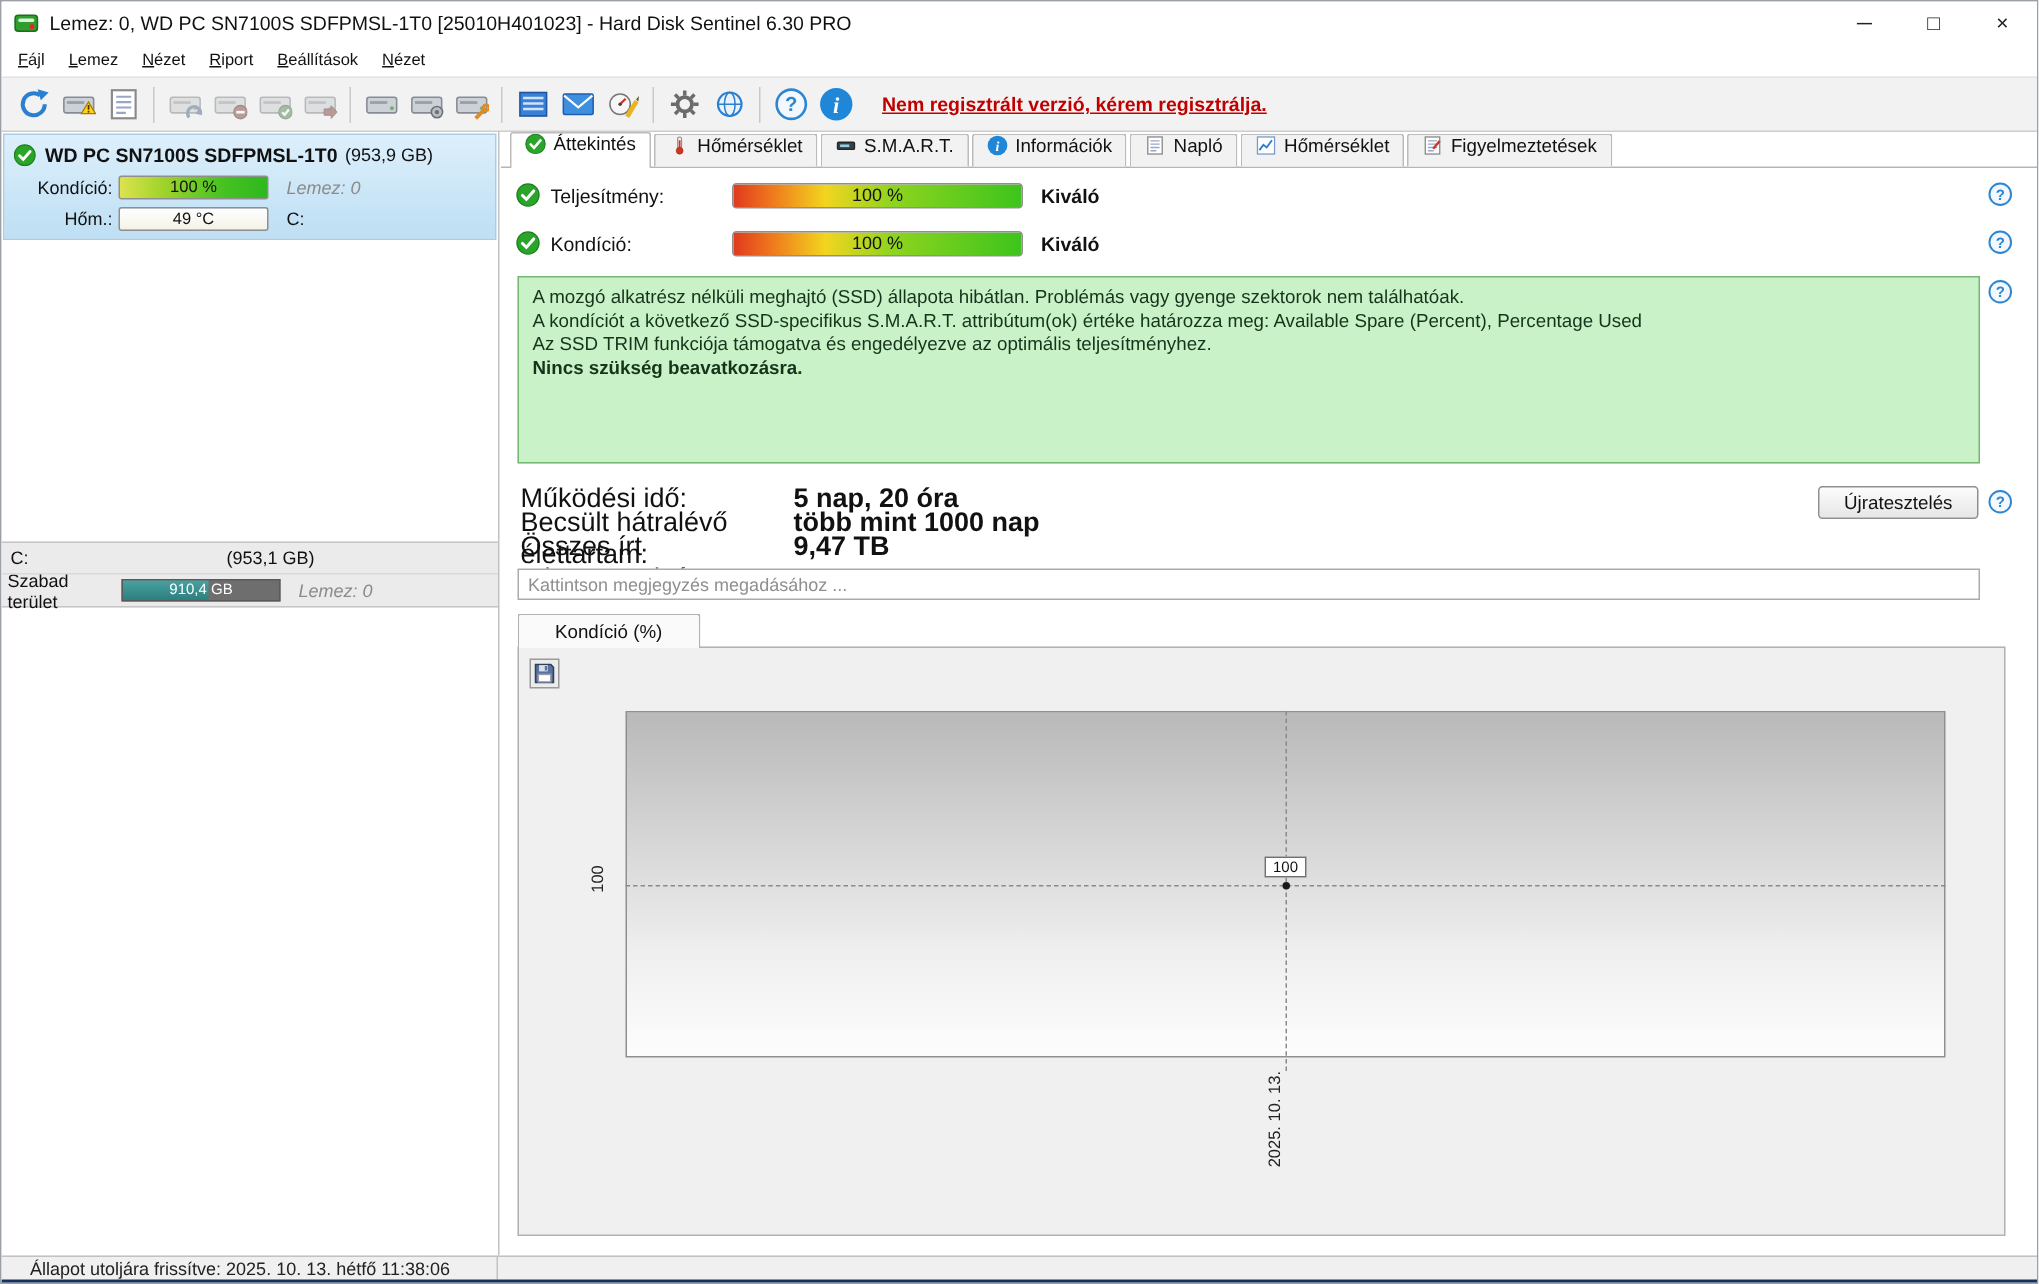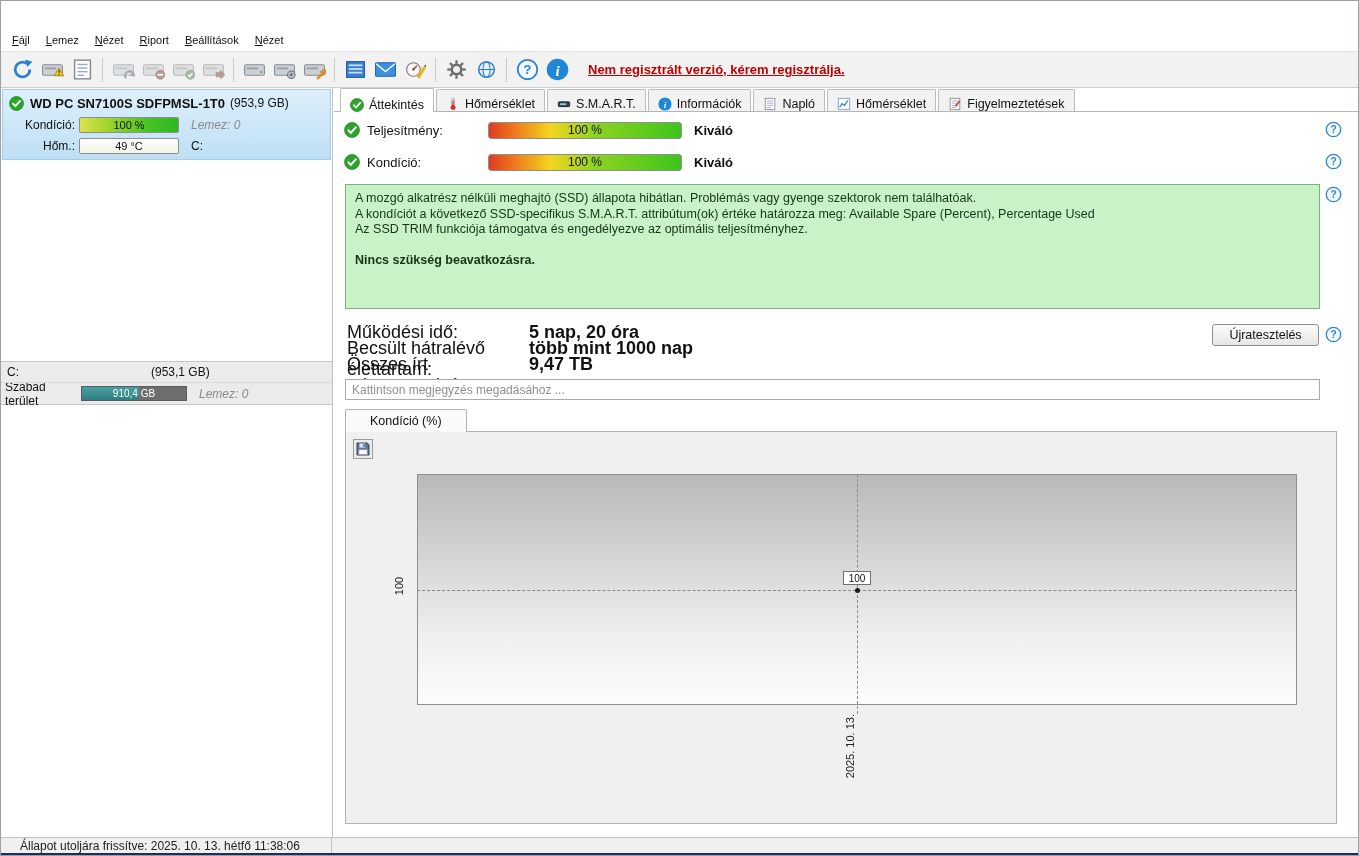--- a/index.html
+++ b/index.html
@@ -42,33 +42,33 @@
 .part-drive{font-size:12px}
 .part-size{position:absolute;left:150px;font-size:12px}
 .part-row2{display:flex;align-items:center;height:21px;padding-left:4px}
 .free-label{font-size:12px;width:74px;flex:none}
 .freebar{position:relative;width:106px;height:15px;background:#6e6e6e;border:1px solid #5a5a5a;flex:none;margin-left:2px}
 .freebar .fill{position:absolute;left:0;top:0;bottom:0;width:55%;background:linear-gradient(#49a0a0,#2d7f7f)}
 .freebar .txt{position:absolute;inset:0;display:flex;align-items:center;justify-content:center;color:#fff;font-weight:normal;font-size:10px}
 
 .main{position:absolute;left:333px;top:87px;width:1026px;height:749px;background:#fff}
 .tabbar{position:absolute;left:0;top:0;width:100%;height:24px;border-bottom:1px solid #b5b5b5;display:flex;align-items:flex-end;padding-left:6px}
-.tab{position:relative;display:flex;align-items:flex-end;gap:5px;height:22px;padding:0 9px;border:1px solid #bcbcbc;border-bottom:none;background:#f2f2f2;margin-right:2px;font-size:12.5px;border-radius:2px 2px 0 0;white-space:nowrap}
+.tab{position:relative;display:flex;align-items:flex-start;gap:5px;height:22px;padding:0 9px;border:1px solid #bcbcbc;border-bottom:none;background:#f2f2f2;margin-right:2px;font-size:12.5px;border-radius:2px 2px 0 0;white-space:nowrap}
 .tab svg{width:14px;height:14px;flex:none}
 .tab.active{background:#fff;height:24px;margin-bottom:-1px}
 .content{position:absolute;left:0;top:24px;width:100%;height:725px}
 .metric-row{position:absolute;left:0;width:100%;height:20px;display:flex;align-items:center}
 .metric-row svg.chk{width:16px;height:16px;margin-left:10px;flex:none}
 .metric-label{margin-left:7px;font-size:13px;width:121px}
 .grad-bar{width:194px;height:17px;border:1px solid #8f8f8f;border-radius:3px;background:linear-gradient(90deg,#e03a1e 0%,#ef7c1d 14%,#f2d51f 32%,#8ed41f 55%,#3dc41c 100%);display:flex;align-items:center;justify-content:center;font-size:12px}
 .metric-rating{margin-left:12px;font-weight:bold;font-size:13px}
 .help-btn{position:absolute;left:991px;width:17px;height:17px;border:none;background:transparent;padding:0}
 .help-btn svg{width:17px;height:17px}
 .health-box{position:absolute;left:11px;top:72px;width:975px;height:125px;background:#c9f2c9;border:1px solid #74b874;padding:6px 9px;font-size:12.5px;color:#16341a;line-height:15.5px}
-.health-action{margin-top:15px;font-weight:bold}
+.health-action{font-weight:bold}
 .stats{position:absolute;left:13px;top:210px}
 .stat-row{display:flex;height:16px;align-items:flex-start;font-size:18px}
 .stat-label{width:182px}
 .stat-value{font-weight:bold}
 .retest-btn{position:absolute;left:878px;top:212px;width:107px;height:22px;border:1px solid #8f8f8f;border-radius:3px;background:linear-gradient(#fcfcfc,#e6e6e6);font-size:12.5px;font-family:inherit;color:#111}
 .comment-input{position:absolute;left:11px;top:267px;width:975px;height:21px;border:1px solid #ababab;padding:0 6px;font-size:12px;font-family:inherit;color:#333;background:#fff}
 .comment-input::placeholder{color:#8f8f8f}
 .chart-tab{position:absolute;left:11px;top:297px;height:23px;padding:0 24px;display:flex;align-items:center;background:#fafafa;border:1px solid #b2b2b2;border-bottom:none;font-size:12.5px;border-radius:2px 2px 0 0;z-index:2}
 .chart-panel{position:absolute;left:11px;top:319px;width:992px;height:393px;background:#f0f0f0;border:1px solid #b2b2b2}
 .chart-save-btn{position:absolute;left:7px;top:7px;width:20px;height:20px;border:1px solid #9a9a9a;background:#ececec;padding:1px}
@@ -112,20 +112,33 @@
   <line x1="4.5" y1="4.5" x2="11.5" y2="4.5" stroke="#9aa6c8"></line>
   <line x1="4.5" y1="7" x2="11.5" y2="7" stroke="#9aa6c8"></line>
   <line x1="4.5" y1="9.5" x2="11.5" y2="9.5" stroke="#9aa6c8"></line>
   <line x1="4.5" y1="12" x2="9" y2="12" stroke="#9aa6c8"></line>
 </symbol>
 </defs>
 </svg>
 
 <div class="app">
 
+  <div class="titlebar">
+    <svg class="i16" viewBox="0 0 16 16">
+      <rect x="1" y="3" width="14" height="10" rx="2" fill="#2f9e2f" stroke="#1c6e1c"></rect>
+      <rect x="3" y="5" width="10" height="2.2" rx="1" fill="#d9f2d9"></rect>
+      <circle cx="11.5" cy="10" r="1.6" fill="#d83020"></circle>
+    </svg>
+    <span class="title-text">Lemez: 0, WD PC SN7100S SDFPMSL-1T0 [25010H401023]  -  Hard Disk Sentinel 6.30 PRO</span>
+    <div class="win-controls">
+      <span class="win-btn">─</span>
+      <span class="win-btn">□</span>
+      <span class="win-btn">×</span>
+    </div>
+  </div>
 
   <div class="menubar">
     <span class="menu-item">Fájl</span>
     <span class="menu-item">Lemez</span>
     <span class="menu-item">Nézet</span>
     <span class="menu-item">Riport</span>
     <span class="menu-item">Beállítások</span>
     <span class="menu-item">Nézet</span>
   </div>
 

